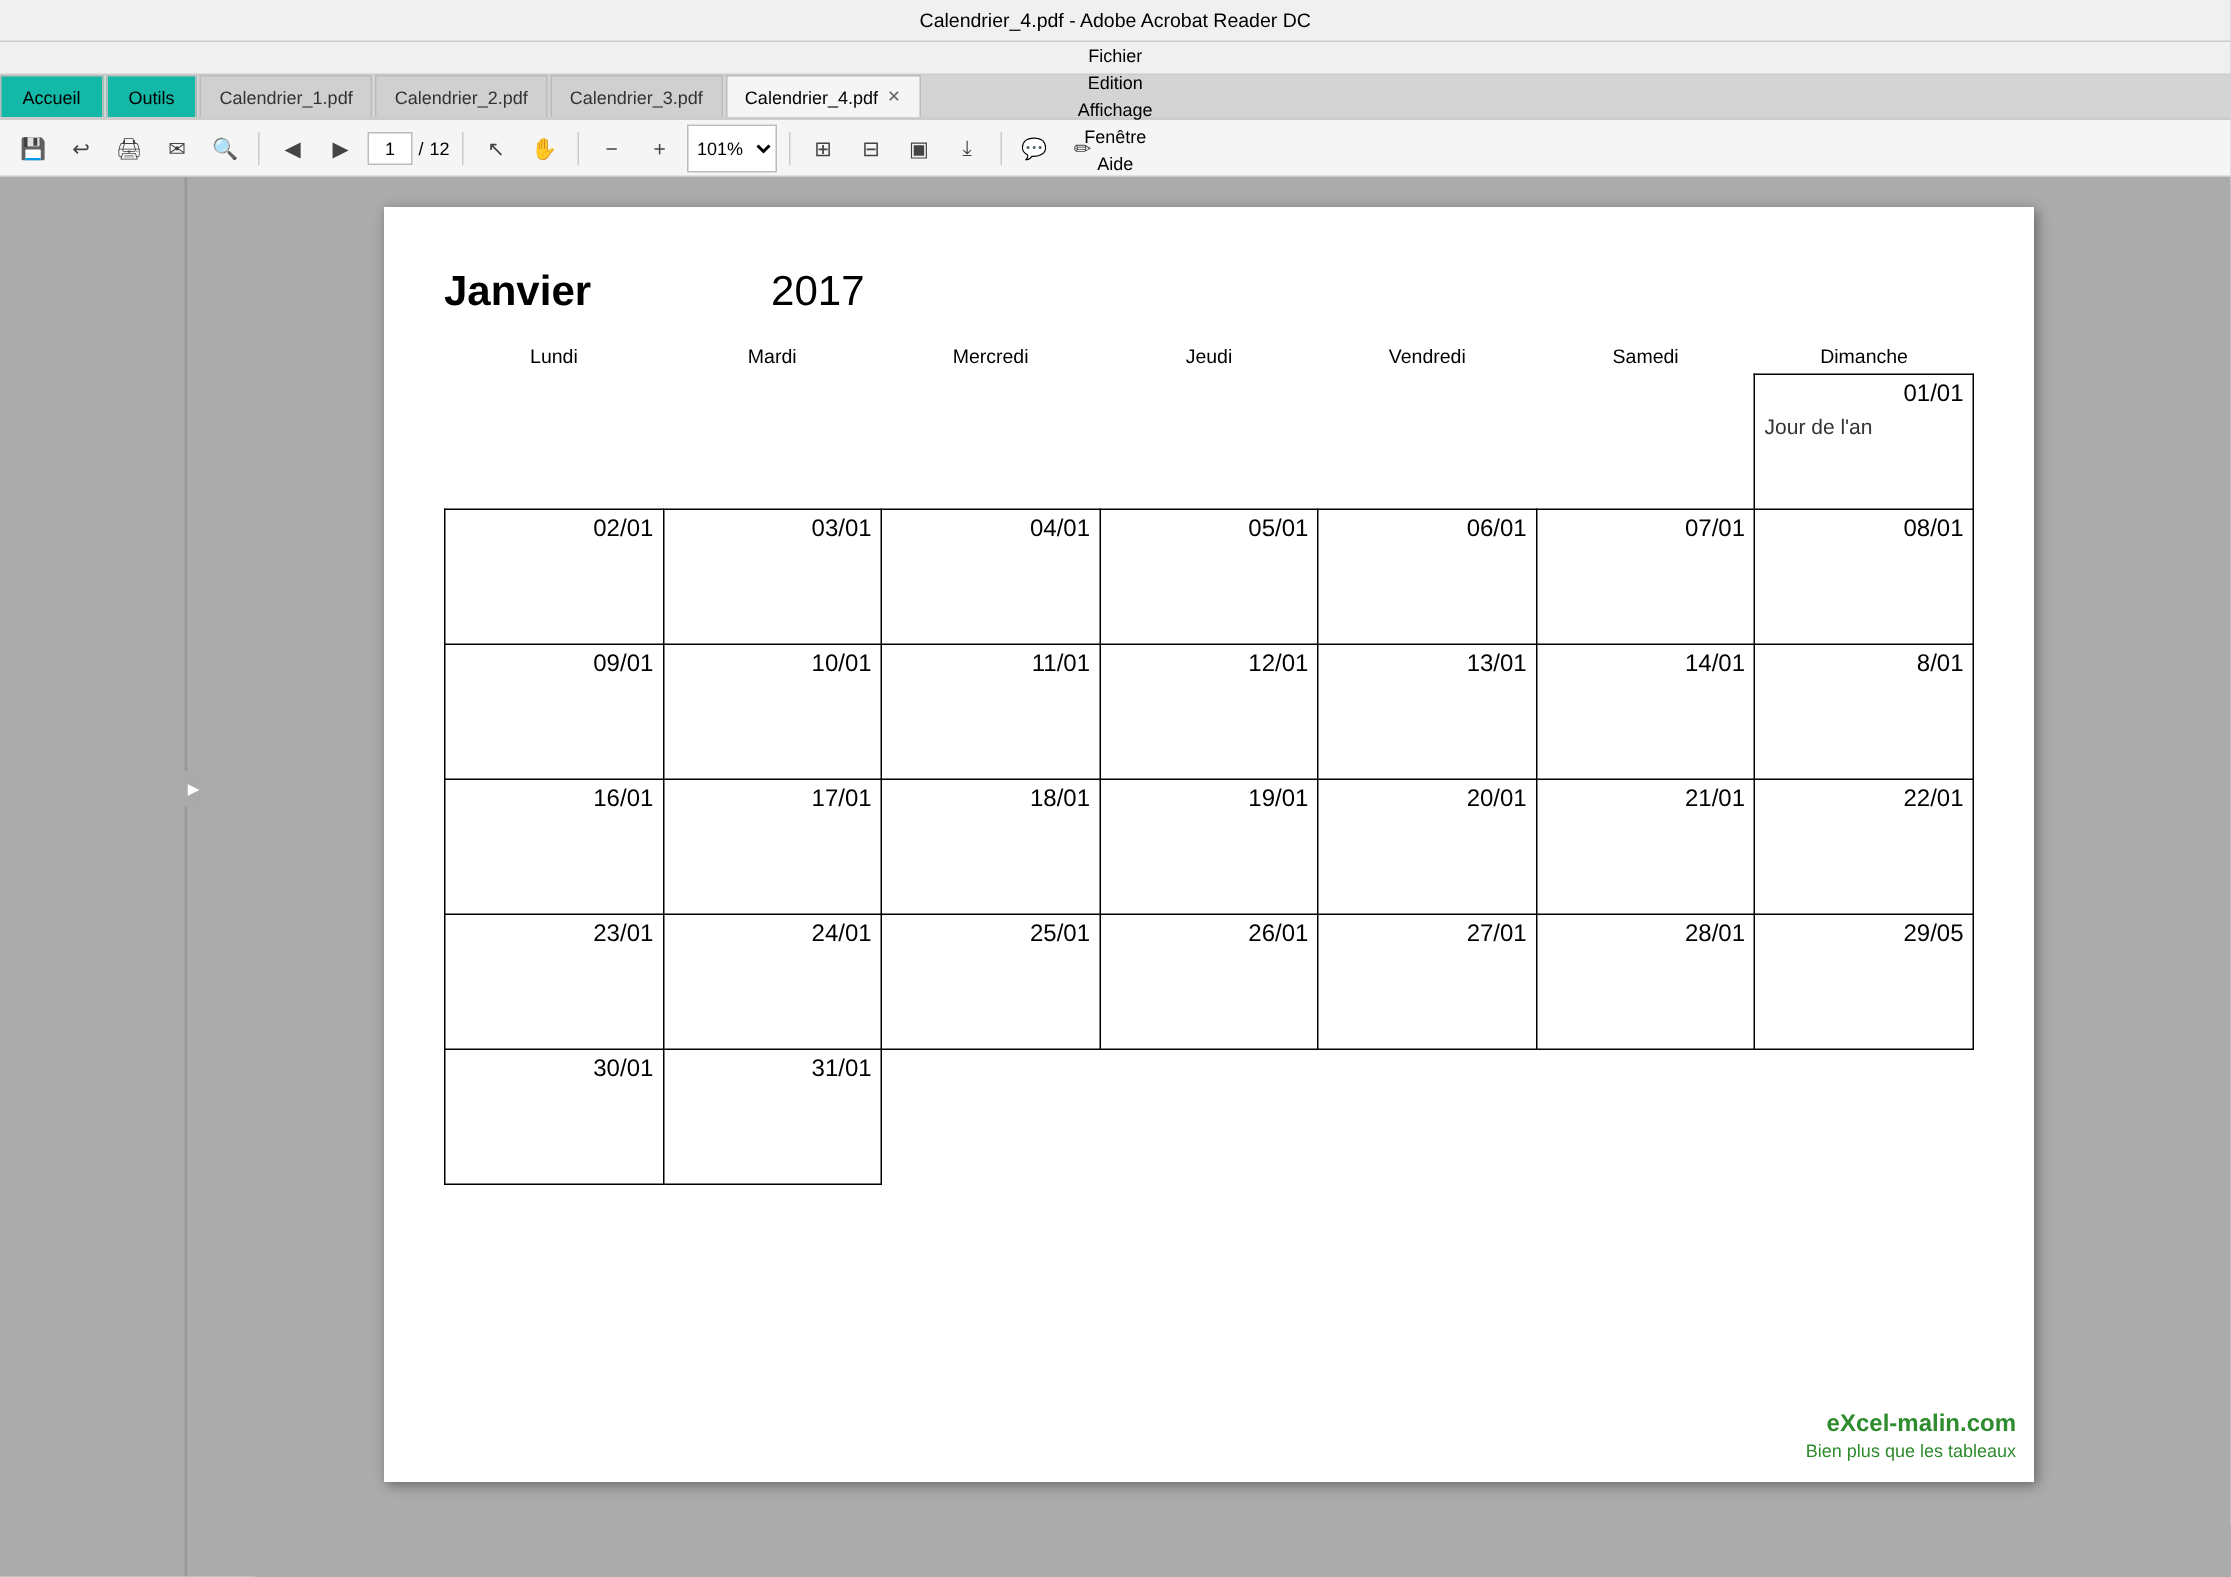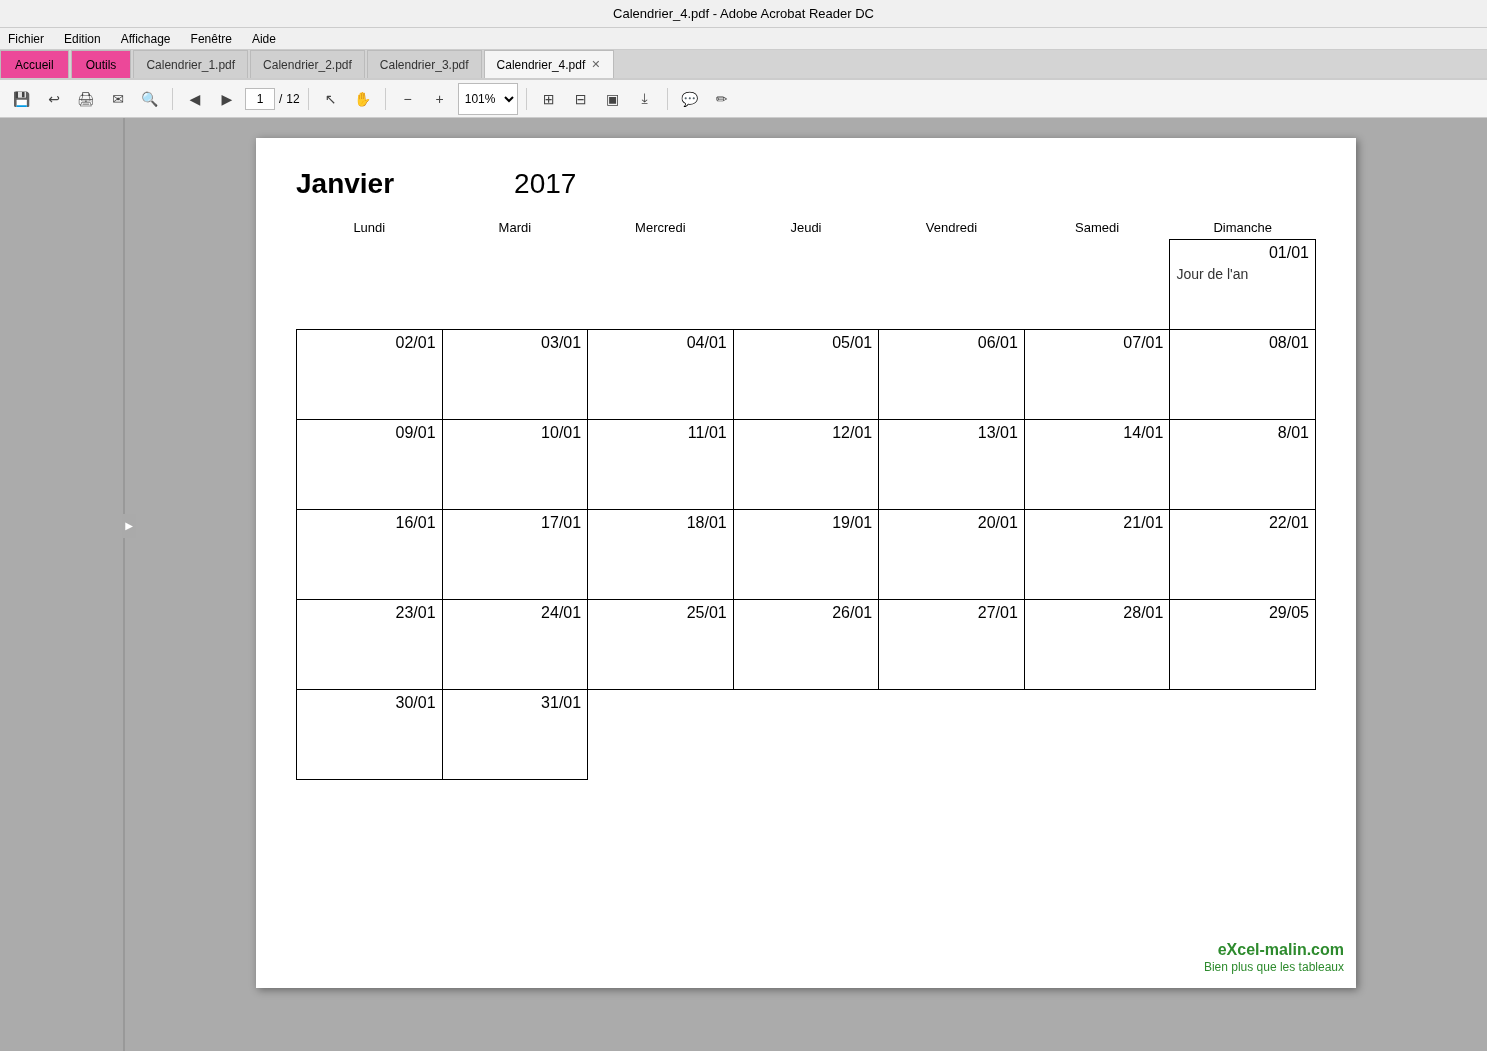--- a/index.html
+++ b/index.html
@@ -19,38 +19,38 @@
     }
 
     
     #menu-bar {
       background: #f0f0f0;
       height: 22px;
       display: flex;
       align-items: center;
       padding: 0 4px;
       border-bottom: 1px solid #ccc;
-      gap: 12px;
+      flex-direction: column;
     }
     #menu-bar span {
       font-size: 12px;
       cursor: pointer;
       padding: 2px 4px;
     }
 
     
     #tab-bar {
       background: #d4d4d4;
       height: 30px;
       display: flex;
       align-items: stretch;
       border-bottom: 2px solid #ccc;
     }
     .nav-btn {
-      background: #ec4899;
+      background: #14b8a6;
       border: 1px solid #bbb;
       border-bottom: none;
       padding: 0 14px;
       font-size: 12px;
       cursor: pointer;
       display: flex;
       align-items: center;
       margin-right: 2px;
     }
     .tab {
@@ -150,21 +150,21 @@
       padding: 20px;
       position: relative;
     }
 
     
     #pdf-page {
       background: #fff;
       width: 1100px;
       min-height: 850px;
       box-shadow: 2px 2px 8px rgba(0,0,0,0.4);
-      padding: 30px 40px 30px 40px;
+      padding: 40px 40px 30px 40px;
       position: relative;
     }
 
     
     .cal-header {
       display: flex;
       gap: 120px;
       margin-bottom: 16px;
       align-items: baseline;
     }

